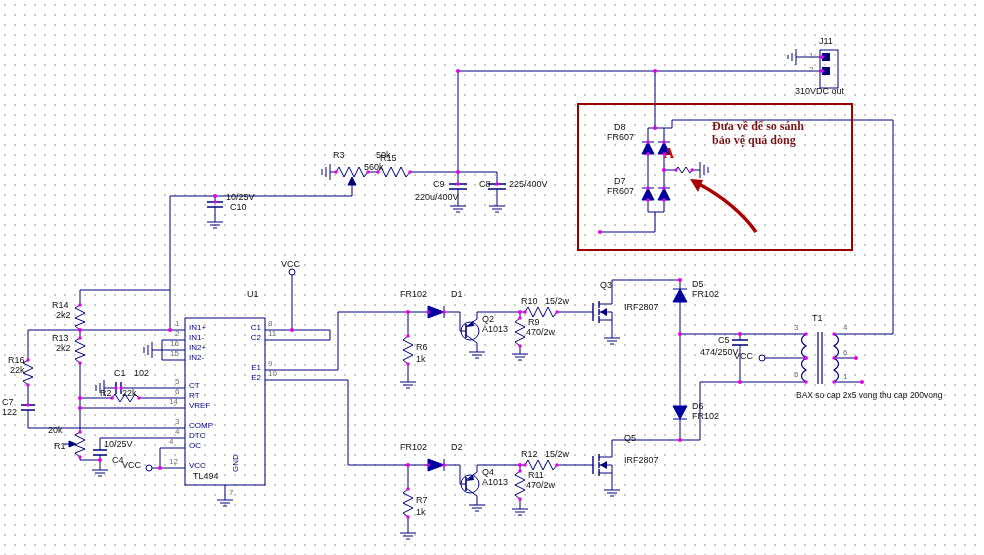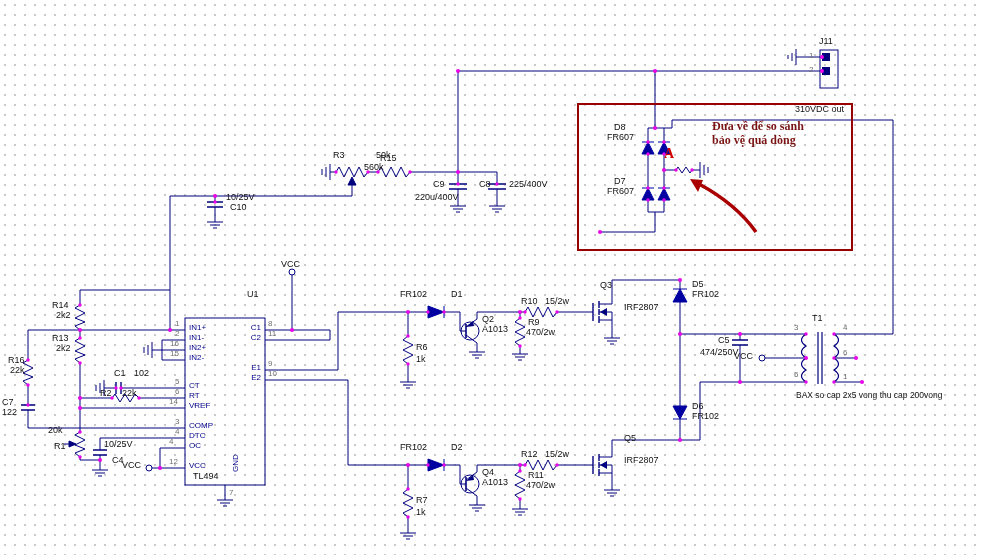--- a/index.html
+++ b/index.html
@@ -279,21 +279,21 @@
         <circle cx="664" cy="188" r="1.7"></circle>
         <circle cx="664" cy="200" r="1.7"></circle>
     <circle cx="676" cy="170" r="1.7"></circle>
         <circle cx="692" cy="170" r="1.7"></circle>
   </g>
 </svg>
 
 <div class="lbl" style="left:819px;top:37px">J11</div>
 <div class="lbl num" style="left:809px;top:52px">1</div>
 <div class="lbl num" style="left:809px;top:66px">2</div>
-<div class="lbl" style="left:795px;top:105px">310VDC out</div>
+<div class="lbl" style="left:795px;top:87px">310VDC out</div>
 
 <div class="lbl ann" style="left:712px;top:119px">Đưa về để so sánh</div>
 <div class="lbl ann" style="left:712px;top:133px">bảo vệ quá dòng</div>
 <div class="lbl redA" style="left:664px;top:146px">A</div>
 
 <div class="lbl" style="left:614px;top:123px">D8</div>
 <div class="lbl" style="left:607px;top:133px">FR607</div>
 <div class="lbl" style="left:614px;top:177px">D7</div>
 <div class="lbl" style="left:607px;top:187px">FR607</div>
 

